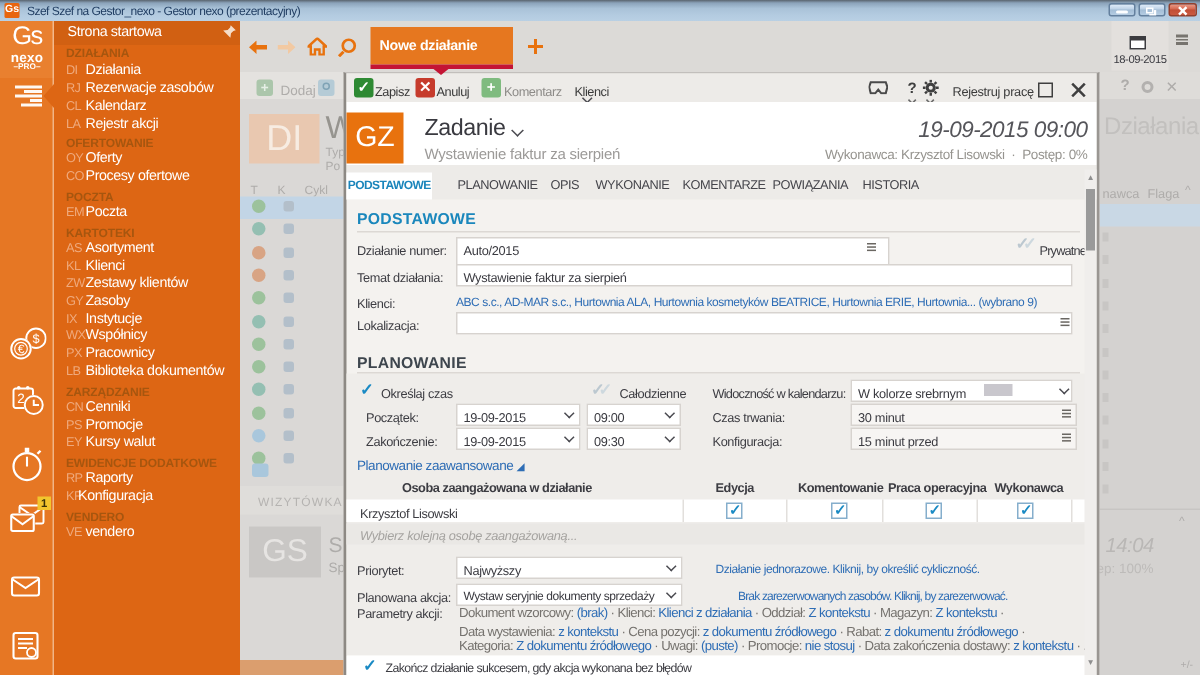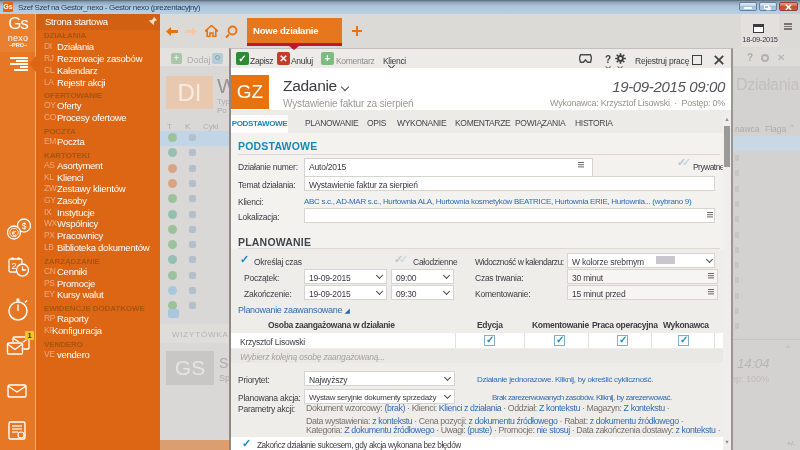--- a/index.html
+++ b/index.html
@@ -12,21 +12,21 @@
 #btn-min{left:739px;width:18px}
 #btn-max{left:759px;width:18px}
 #btn-close{left:779px;width:19px;background:linear-gradient(#eb9a86,#d4664e 45%,#c24e35 50%,#ca5a42);border-color:#93412e}
 #btn-min i{position:absolute;left:4px;top:3.5px;width:8px;height:2.5px;background:#fdfeff;border-radius:1px}
 #btn-max i{position:absolute;left:4px;top:1.5px;width:5px;height:4px;border:1.2px solid #fdfeff;background:transparent;box-shadow:2px 1.5px 0 -0.2px #fdfeff}
 
 
 #strip{left:0;top:14px;width:36px;height:436px;background:#e67724}
 #logobox{left:0;top:14px;width:36px;height:38px;background:#e9802f;color:#fff;text-align:center}
 #logo-gs{left:0px;top:14px;width:36px;font-size:17px;color:#fff;text-align:center;letter-spacing:-1px}
-#logo-nexo{left:0px;top:33px;width:36px;font-size:9px;font-weight:normal;color:#fff;text-align:center;letter-spacing:0.2px}
+#logo-nexo{left:0px;top:33px;width:36px;font-size:9px;font-weight:bold;color:#fff;text-align:center;letter-spacing:0.2px}
 #logo-pro{left:0px;top:42px;width:36px;font-size:5.5px;font-weight:bold;color:#fff;text-align:center}
 #menu{left:36px;top:14px;width:124px;height:436px;background:#dd6614}
 #menuhl{left:36px;top:14px;width:124px;height:15.5px;background:rgba(0,0,0,0.05)}
 .mi{position:absolute;white-space:nowrap;color:#fff;font-size:9.5px;letter-spacing:-0.25px}
 .mc{position:absolute;color:#efa97c;font-size:8.5px;letter-spacing:-0.4px}
 .mh{position:absolute;left:44px;color:#a6560f;font-size:8px;font-weight:bold;white-space:nowrap;letter-spacing:-0.1px}
 #notch{left:29px;top:56px;width:0;height:0;border-top:8px solid transparent;border-bottom:8px solid transparent;border-right:7px solid #dd6614}
 #hamb i{position:absolute;right:0;height:2px;background:rgba(255,255,255,0.95)}
 
 #toolbar{left:160px;top:14px;width:640px;height:34px;background:#dcdad7}
@@ -410,21 +410,21 @@
 <div class="inp" style="left:391px;top:269px;width:63px;height:15px">09:00</div>
 <div class="car" style="left:444px;top:273px"></div>
 <div class="lbl" style="left:475px;top:273px">Czas trwania:</div>
 <div class="inp ro" style="left:567px;top:269px;width:151px;height:15px">30 minut</div>
 <div class="eqi" style="left:708px;top:273px"></div>
 <div class="lbl" style="left:244px;top:289px">Zakończenie:</div>
 <div class="inp" style="left:304px;top:285px;width:83px;height:15px">19-09-2015</div>
 <div class="car" style="left:377px;top:289px"></div>
 <div class="inp" style="left:391px;top:285px;width:63px;height:15px">09:30</div>
 <div class="car" style="left:444px;top:289px"></div>
-<div class="lbl" style="left:475px;top:289px">Komentowanie:</div>
+<div class="lbl" style="left:475px;top:289px">Konfiguracja:</div>
 <div class="inp ro" style="left:567px;top:285px;width:151px;height:15px">15 minut przed</div>
 <div class="eqi" style="left:708px;top:289px"></div>
 <div class="lnk" style="left:238px;top:305px;font-size:9px">Planowanie zaawansowane <span style="font-size:7px">◢</span></div>
 
 <div class="thead" style="left:268px;top:320px">Osoba zaangażowana w działanie</div>
 <div class="thead" style="left:477px;top:320px">Edycja</div>
 <div class="thead" style="left:532px;top:320px">Komentowanie</div>
 <div class="thead" style="left:592px;top:320px">Praca operacyjna</div>
 <div class="thead" style="left:663px;top:320px">Wykonawca</div>
 <div class="a" style="left:231px;top:333px;width:494px;height:15px;background:#fff"></div>

